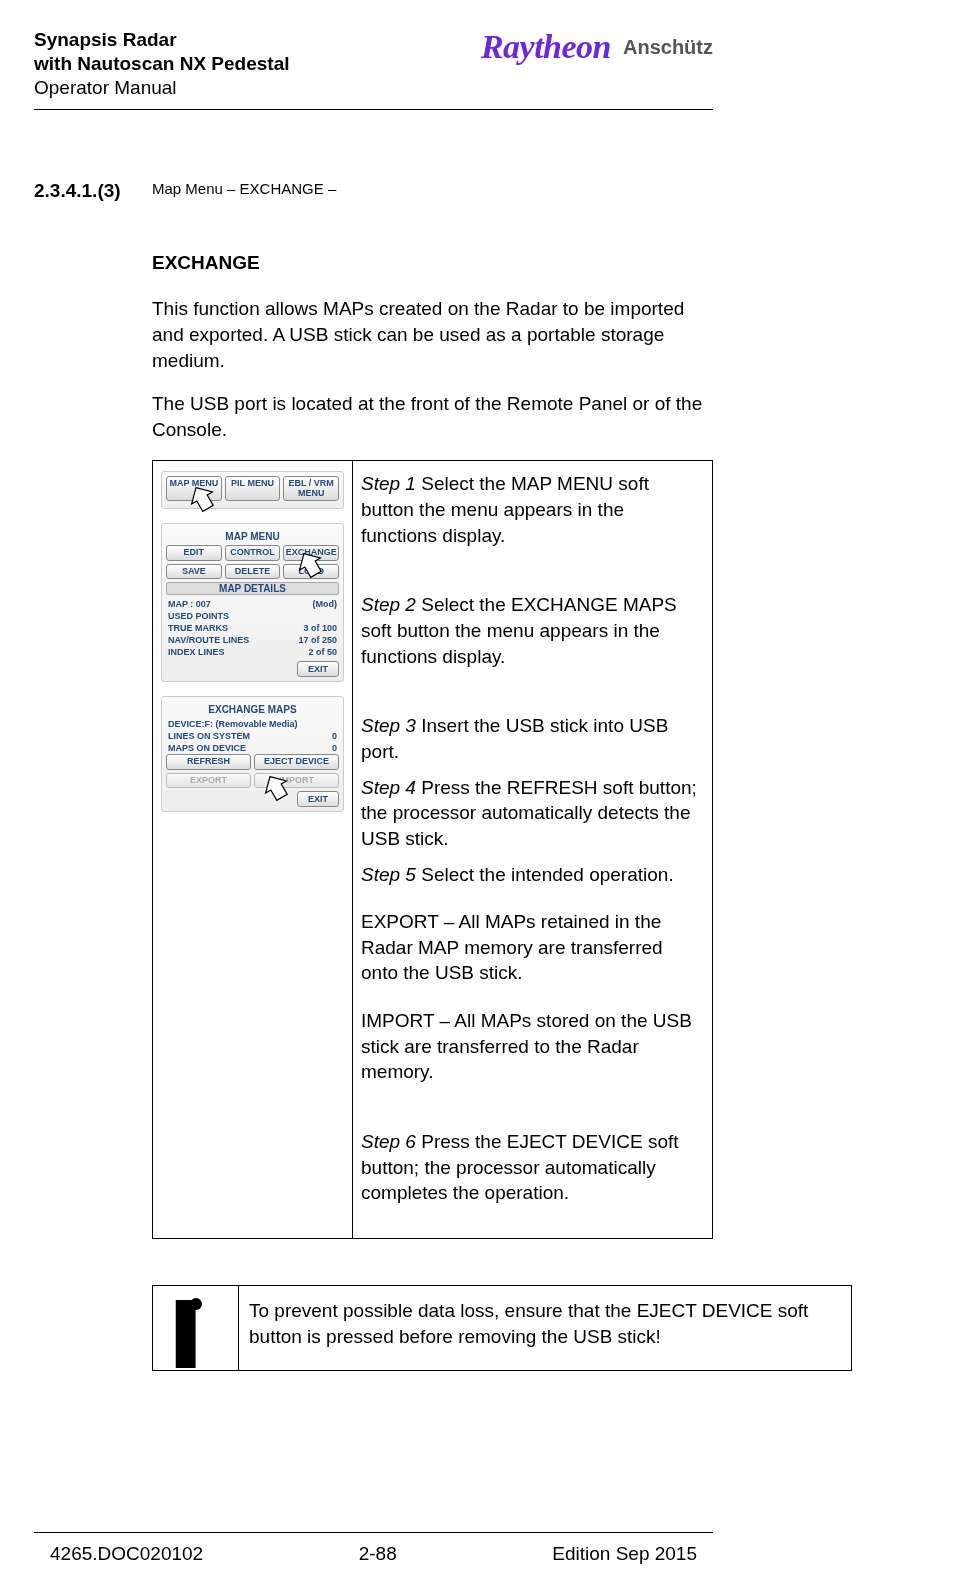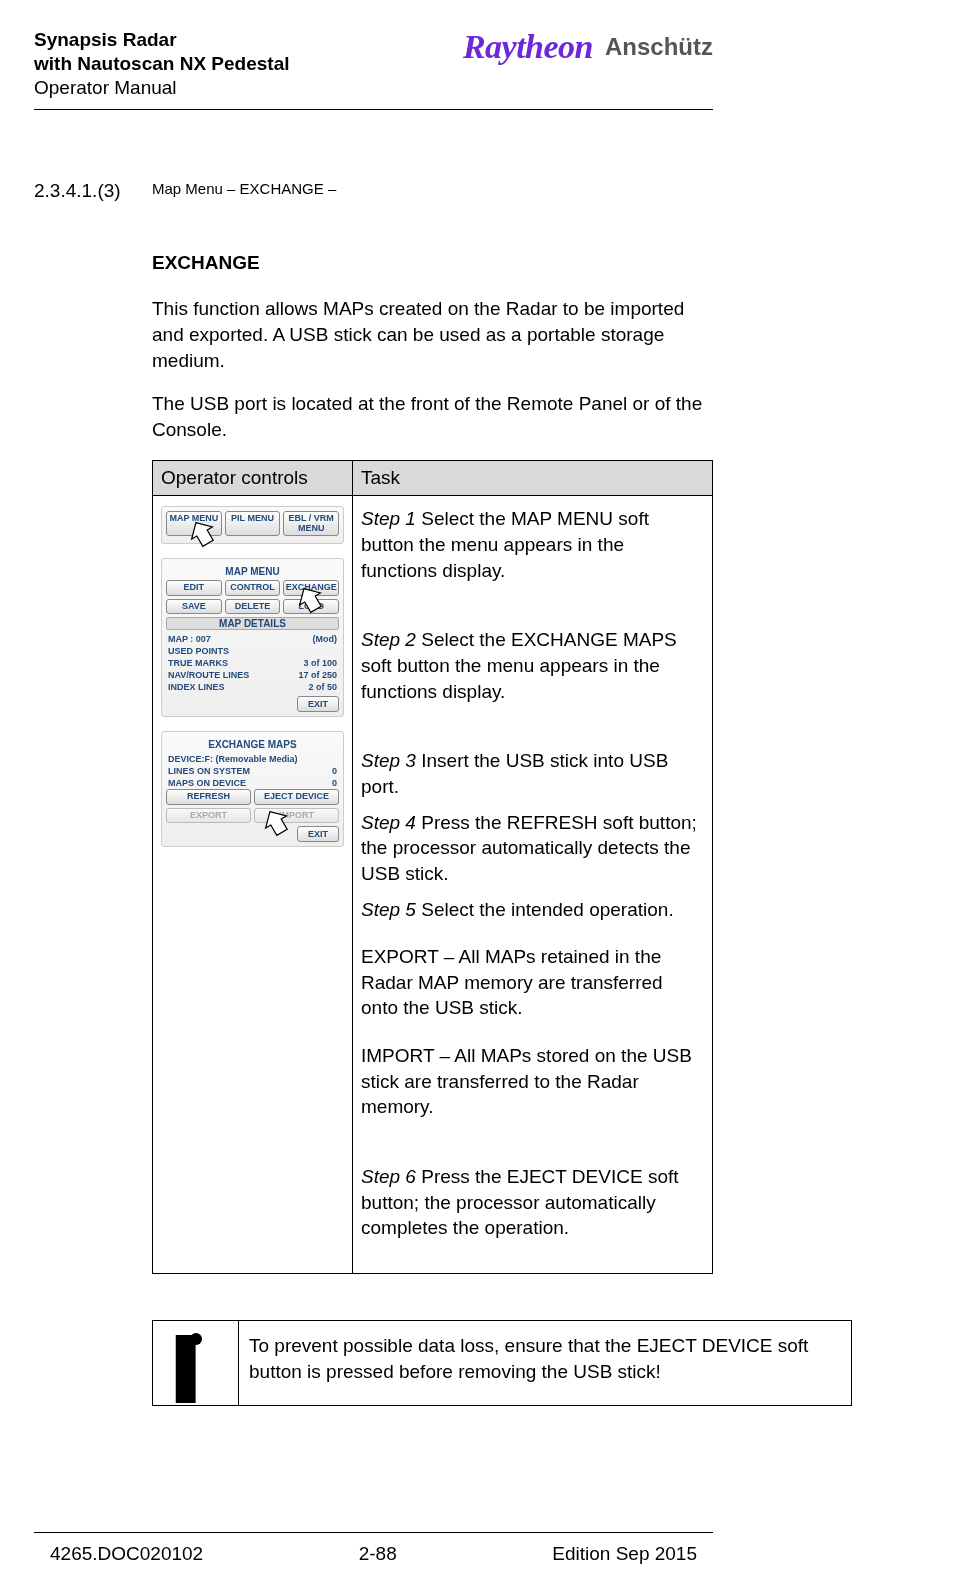--- a/index.html
+++ b/index.html
@@ -3,25 +3,25 @@
   <meta charset="utf-8">
   <style>
     * { box-sizing: border-box; margin: 0; padding: 0; }
     html, body { width: 959px; background: #fff; font-family: Arial, Helvetica, sans-serif; color: #000; }
     .page { width: 771px; min-height: 1591px; padding: 28px 58px 26px 34px; position: relative; }
     .hdr { display: flex; justify-content: space-between; align-items: flex-start; }
     .hdr-left { font-size: 19px; line-height: 1.25; }
     .hdr-left .bold { font-weight: bold; }
     .hdr-right { display: flex; align-items: center; gap: 6px; }
     .logo-ray { font-family: "Times New Roman", serif; font-weight: 900; font-style: italic; font-size: 34px; color: #6d28d9; letter-spacing: -0.5px; }
-    .logo-ans { font-size: 24px; font-weight: 600; color: #555; margin-left: 6px; }
+    .logo-ans { font-size: 20px; font-weight: 600; color: #555; margin-left: 6px; }
     .hr { border: none; border-top: 1.5px solid #000; margin: 10px 0 0 0; }
     .body { padding: 70px 0 0 0; }
     .sec-row { display: flex; gap: 26px; margin-bottom: 50px; }
-    .sec-num { font-weight: normal; font-size: 19px; min-width: 92px; }
+    .sec-num { font-weight: bold; font-size: 19px; min-width: 92px; }
     .sec-title { font-weight: normal; font-size: 15px; }
     .indent { margin-left: 118px; }
     .h2 { font-weight: bold; font-size: 19px; margin-bottom: 22px; }
     .para { font-size: 19px; line-height: 1.35; margin-bottom: 18px; }
     .tbl { width: 100%; border-collapse: collapse; margin-top: 4px; }
     .tbl td, .tbl th { border: 1px solid #000; vertical-align: top; font-size: 19px; text-align: left; }
     .tbl th { background: #d9d9d9; font-weight: normal; padding: 6px 8px; }
     .tbl td { padding: 10px 8px; }
     .steps p { margin-bottom: 22px; line-height: 1.35; }
     .steps p.tight { margin-bottom: 10px; }
@@ -70,24 +70,20 @@
       <div class="sec-title">Map Menu – EXCHANGE –</div>
     </div>
 
     <div class="indent">
       <div class="h2">EXCHANGE</div>
       <p class="para">This function allows MAPs created on the Radar to be imported and exported. A USB stick can be used as a portable storage medium.</p>
       <p class="para">The USB port is located at the front of the Remote Panel or of the Console.</p>
 
       <table class="tbl">
         <tbody>
-            <tr>
-          <th>Operator controls</th>
-          <th>Task</th>
-        </tr>
         <tr>
           <td class="op-col">
 
             <div class="panel arrow">
               <div class="btnrow">
                 <div class="sbtn"><span>MAP MENU</span></div>
                 <div class="sbtn"><span>PIL MENU</span></div>
                 <div class="sbtn"><span>EBL / VRM MENU</span></div>
               </div>
               <svg class="arrow-svg" style="left:22px;top:14px;" width="40" height="34">

